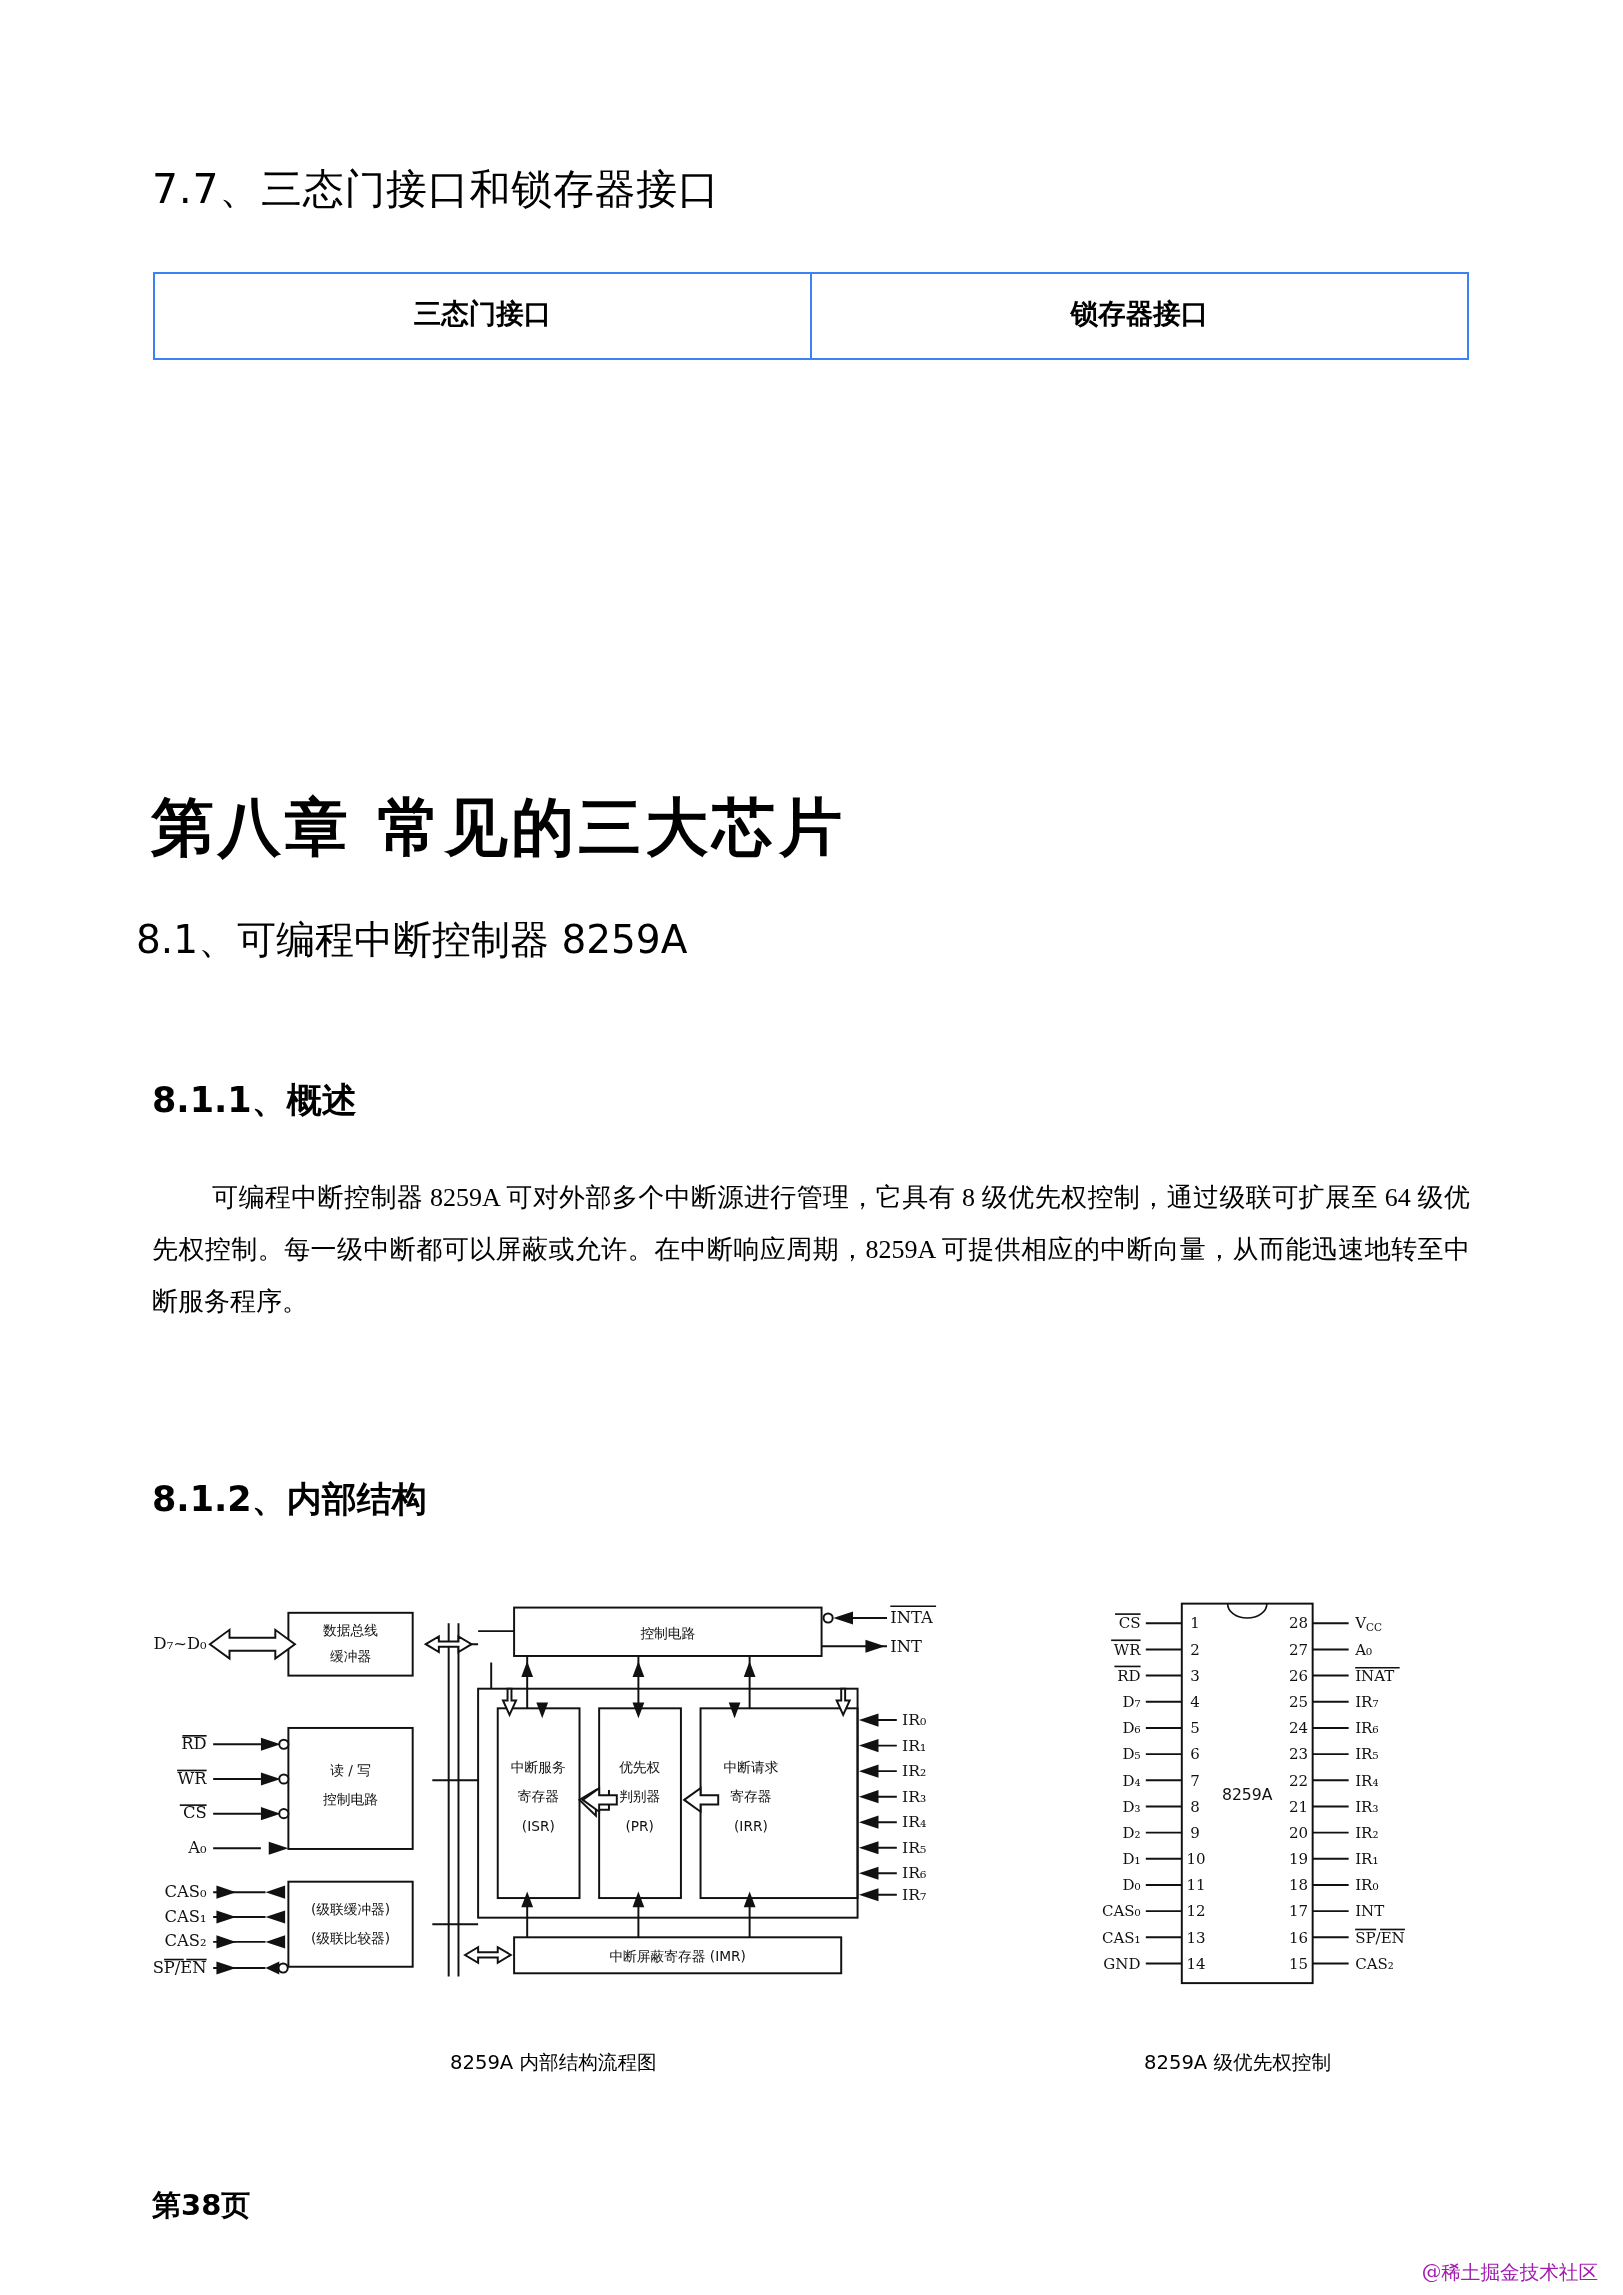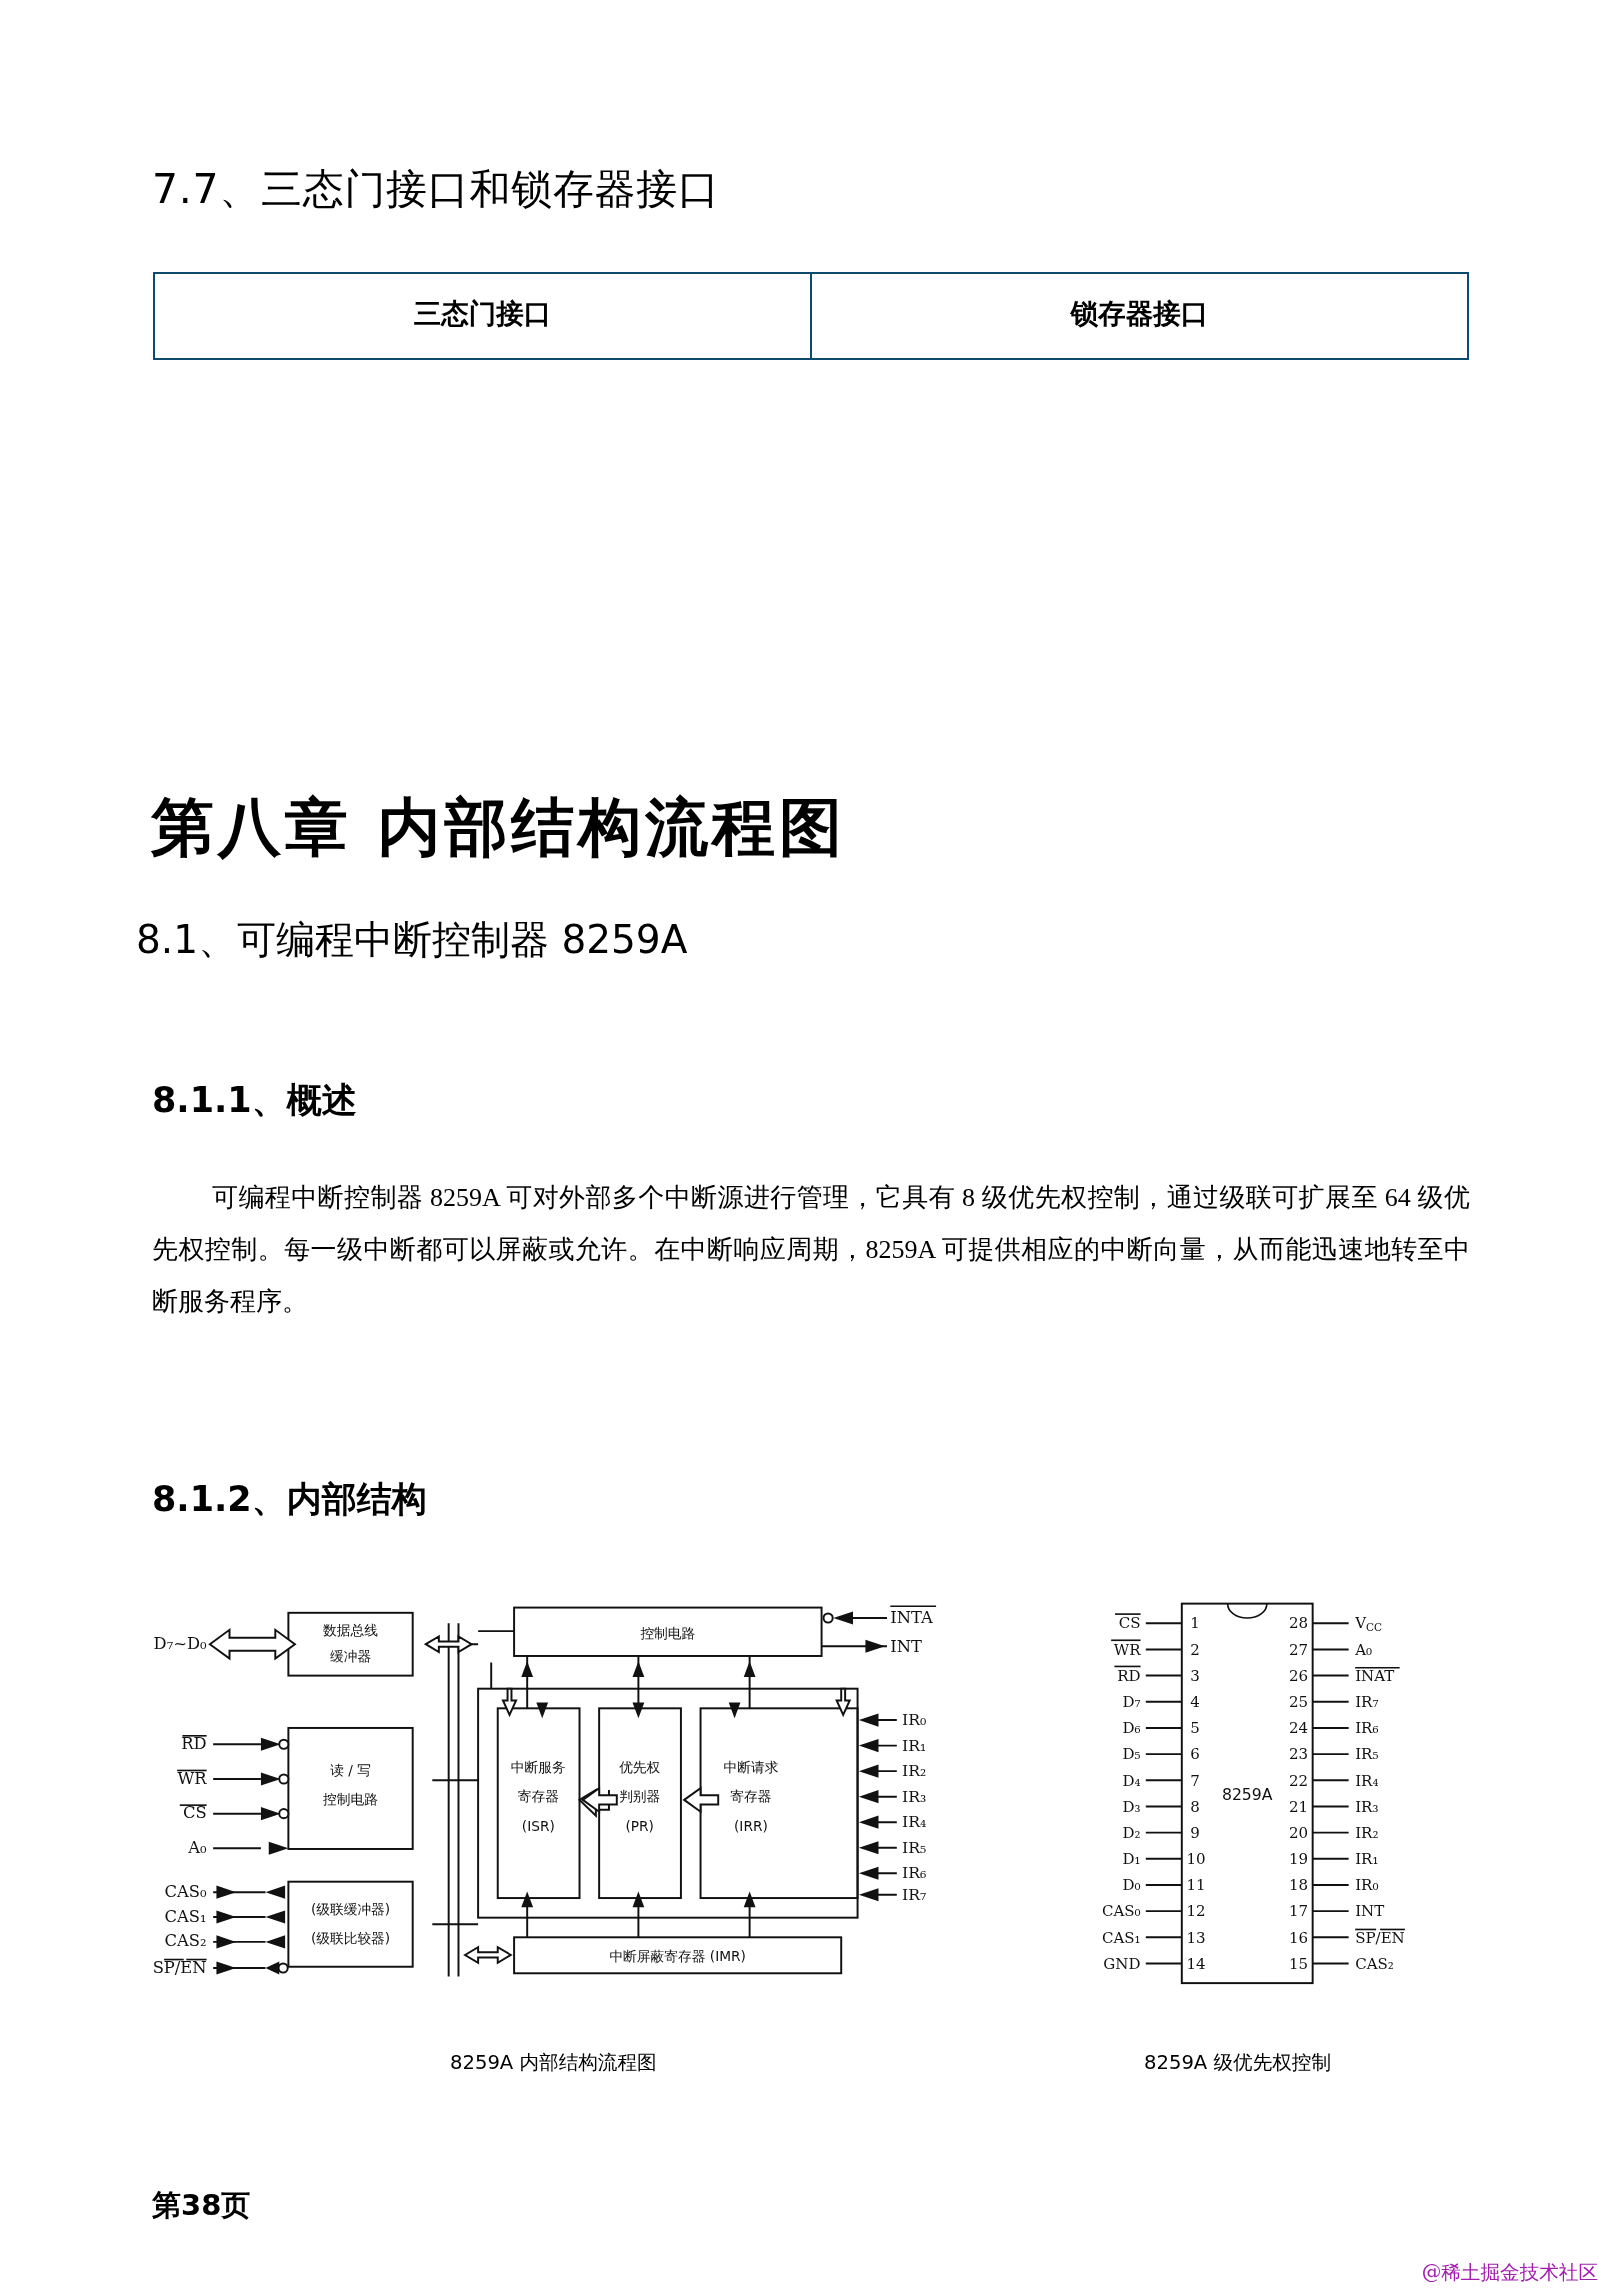--- a/index.html
+++ b/index.html
@@ -40,21 +40,21 @@
   .h3.b{top:1443px;}
 
   
   .tbl{
     position:absolute;left:153px;top:272px;
     width:1316px;
     border-collapse:collapse;
     table-layout:fixed;
   }
   .tbl td{
-    border:2px solid #0c4a6e;
+    border:2px solid #3b82f6;
     vertical-align:top;
     padding:0;
   }
   .tbl .hdr{
     text-align:center;
     font-size:27.5px;font-weight:700;
     padding:22px 0 26px 0;
     font-family:"DejaVu Sans","Liberation Sans",sans-serif;
   }
   .cellbody{
@@ -115,21 +115,21 @@
         <col style="width:50%">
       </colgroup>
     <tbody>
         <tr>
       <td class="hdr">三态门接口</td>
       <td class="hdr">锁存器接口</td>
     </tr>
   </tbody>
     </table>
 
-  <div class="chapter-title">第八章  内部结构流程图</div>
+  <div class="chapter-title">第八章  常见的三大芯片</div>
   <div class="h2-81">8.1、可编程中断控制器 8259A</div>
   <div class="h3 a">8.1.1、概述</div>
   <div class="body-para">可编程中断控制器 8259A 可对外部多个中断源进行管理，它具有 8 级优先权控制，通过级联可扩展至 64 级优先权控制。每一级中断都可以屏蔽或允许。在中断响应周期，8259A 可提供相应的中断向量，从而能迅速地转至中断服务程序。</div>
   <div class="h3 b">8.1.2、内部结构</div>
 
   <div class="figs">
 
     <svg width="929" height="458" viewBox="0 0 1420 700" style="position:absolute;left:151px;top:0;">
       <g fill="none" stroke="#111" stroke-width="3">
 

